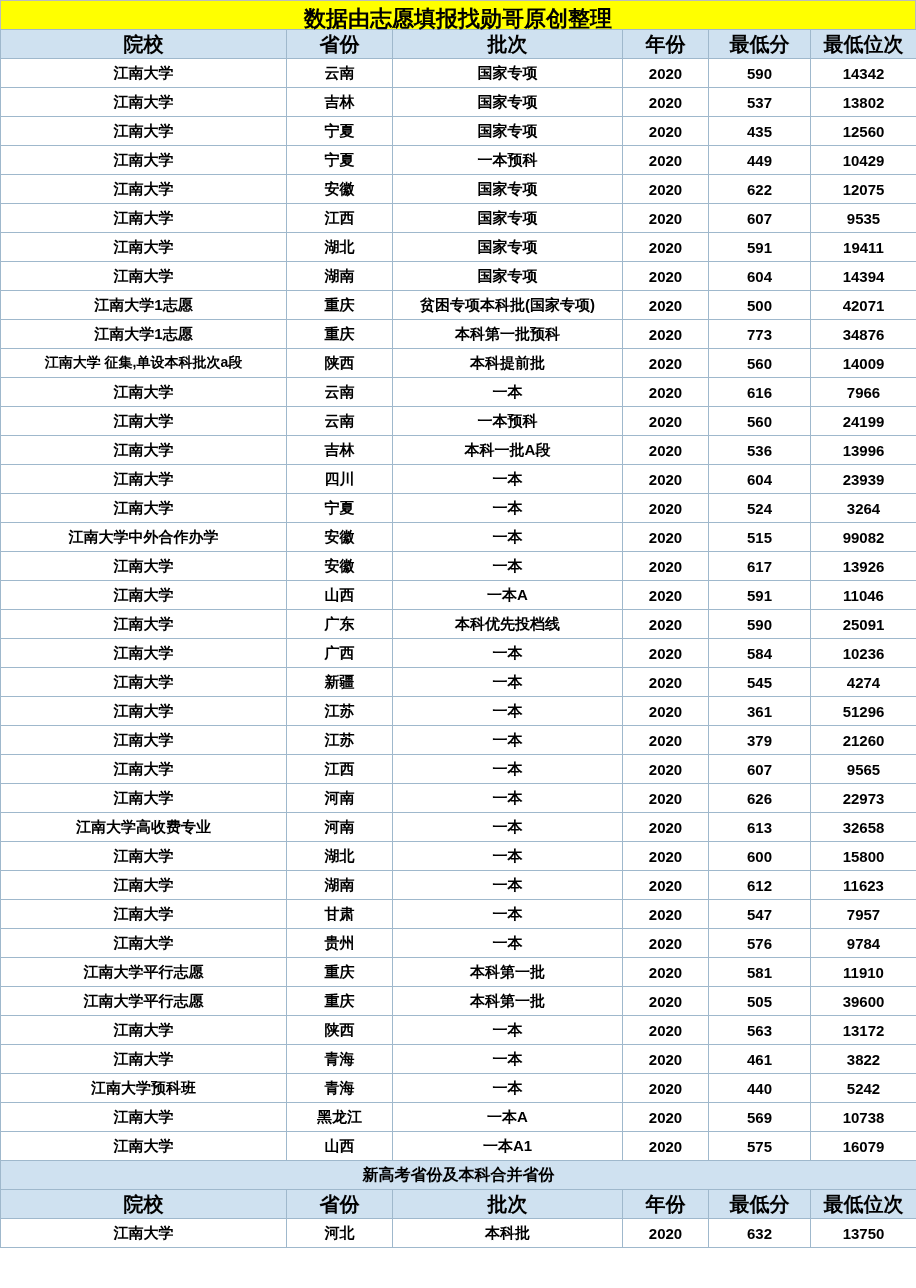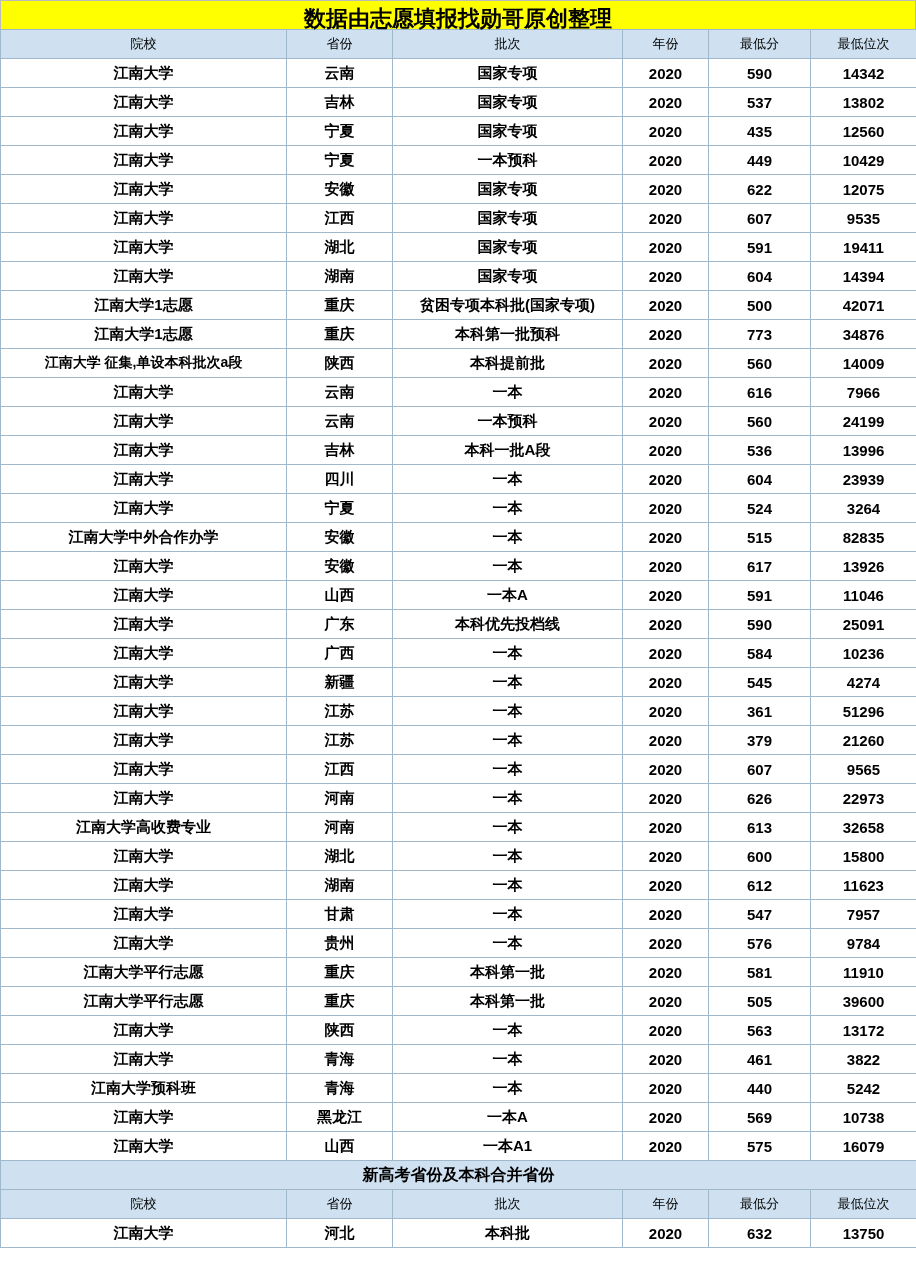--- a/index.html
+++ b/index.html
@@ -43,22 +43,22 @@
     height: 28px;
     font-size: 15px;
     text-align: center;
     color: #000000;
     padding: 0 2px;
     overflow: hidden;
     white-space: nowrap;
   }
   tr.header td {
     background: #cfe1f0;
-    font-weight: normal;
-    font-size: 13px;
+    font-weight: bold;
+    font-size: 20px;
   }
   tr.section td {
     background: #cfe1f0;
     font-weight: bold;
     font-size: 16px;
     margin-left: 40px;
   }
   td.name {
     font-weight: bold;
     font-size: 15px;
@@ -227,21 +227,21 @@
           <td class="year">2020</td>
           <td class="score">524</td>
           <td class="rank">3264</td>
         </tr>
       <tr>
           <td class="name">江南大学中外合作办学</td>
           <td class="prov">安徽</td>
           <td class="batch">一本</td>
           <td class="year">2020</td>
           <td class="score">515</td>
-          <td class="rank">82835</td>
+          <td class="rank">99082</td>
         </tr>
       <tr>
           <td class="name">江南大学</td>
           <td class="prov">安徽</td>
           <td class="batch">一本</td>
           <td class="year">2020</td>
           <td class="score">617</td>
           <td class="rank">13926</td>
         </tr>
       <tr>

